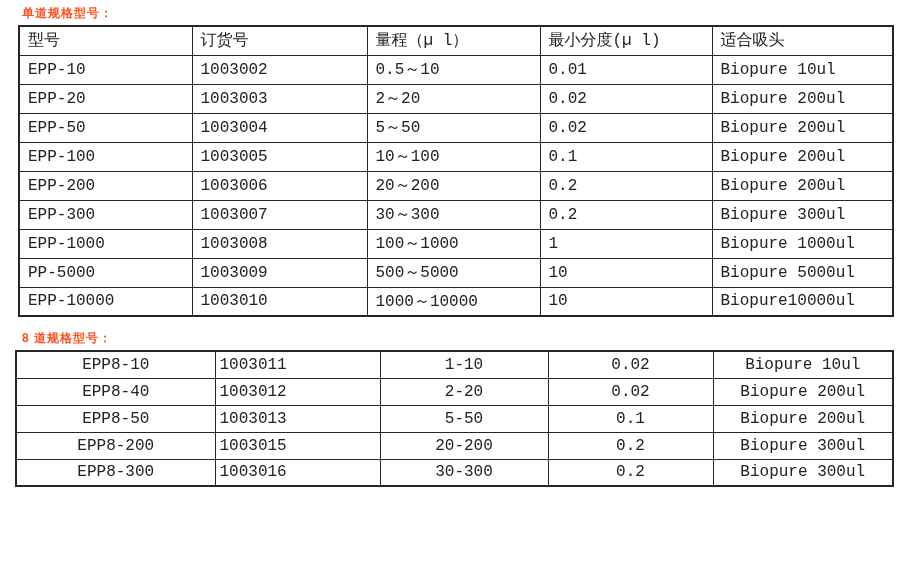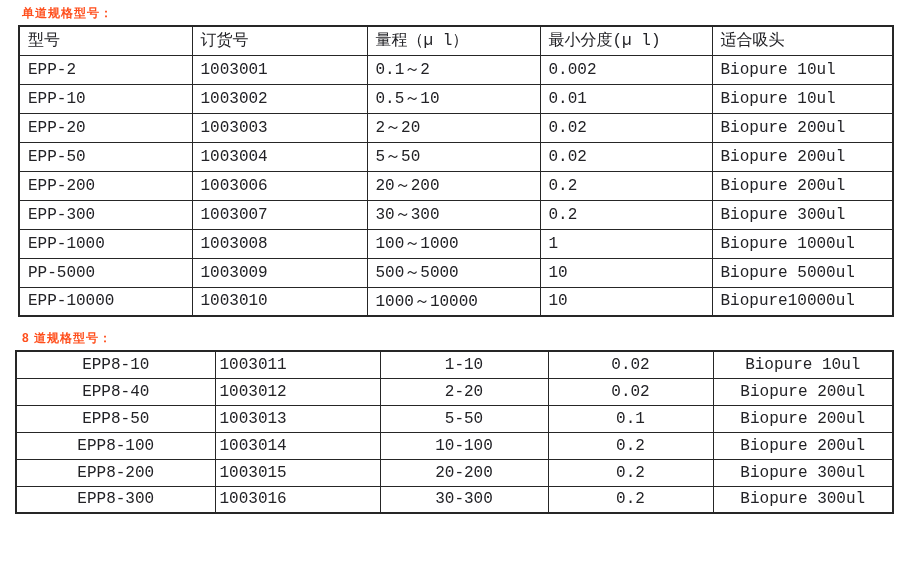--- a/index.html
+++ b/index.html
@@ -52,45 +52,45 @@
       <tr>
         <th>型号</th>
         <th>订货号</th>
         <th>量程（µ l）</th>
         <th>最小分度(µ l)</th>
         <th>适合吸头</th>
       </tr>
     </thead>
     <tbody>
         <tr>
-          <td>EPP-2</td>
-          <td>1003001</td>
-          <td>0.1～2</td>
-          <td>0.002</td>
-          <td>Biopure 10ul</td>
-        </tr>
-        <tr>
           <td>EPP-10</td>
           <td>1003002</td>
           <td>0.5～10</td>
           <td>0.01</td>
           <td>Biopure 10ul</td>
         </tr>
         <tr>
           <td>EPP-20</td>
           <td>1003003</td>
           <td>2～20</td>
           <td>0.02</td>
           <td>Biopure 200ul</td>
         </tr>
         <tr>
           <td>EPP-50</td>
           <td>1003004</td>
           <td>5～50</td>
           <td>0.02</td>
+          <td>Biopure 200ul</td>
+        </tr>
+        <tr>
+          <td>EPP-100</td>
+          <td>1003005</td>
+          <td>10～100</td>
+          <td>0.1</td>
           <td>Biopure 200ul</td>
         </tr>
         <tr>
           <td>EPP-200</td>
           <td>1003006</td>
           <td>20～200</td>
           <td>0.2</td>
           <td>Biopure 200ul</td>
         </tr>
         <tr>
@@ -150,27 +150,20 @@
           <td>Biopure 200ul</td>
         </tr>
         <tr>
           <td>EPP8-50</td>
           <td>1003013</td>
           <td>5-50</td>
           <td>0.1</td>
           <td>Biopure 200ul</td>
         </tr>
         <tr>
-          <td>EPP8-100</td>
-          <td>1003014</td>
-          <td>10-100</td>
-          <td>0.2</td>
-          <td>Biopure 200ul</td>
-        </tr>
-        <tr>
           <td>EPP8-200</td>
           <td>1003015</td>
           <td>20-200</td>
           <td>0.2</td>
           <td>Biopure 300ul</td>
         </tr>
         <tr>
           <td>EPP8-300</td>
           <td>1003016</td>
           <td>30-300</td>

